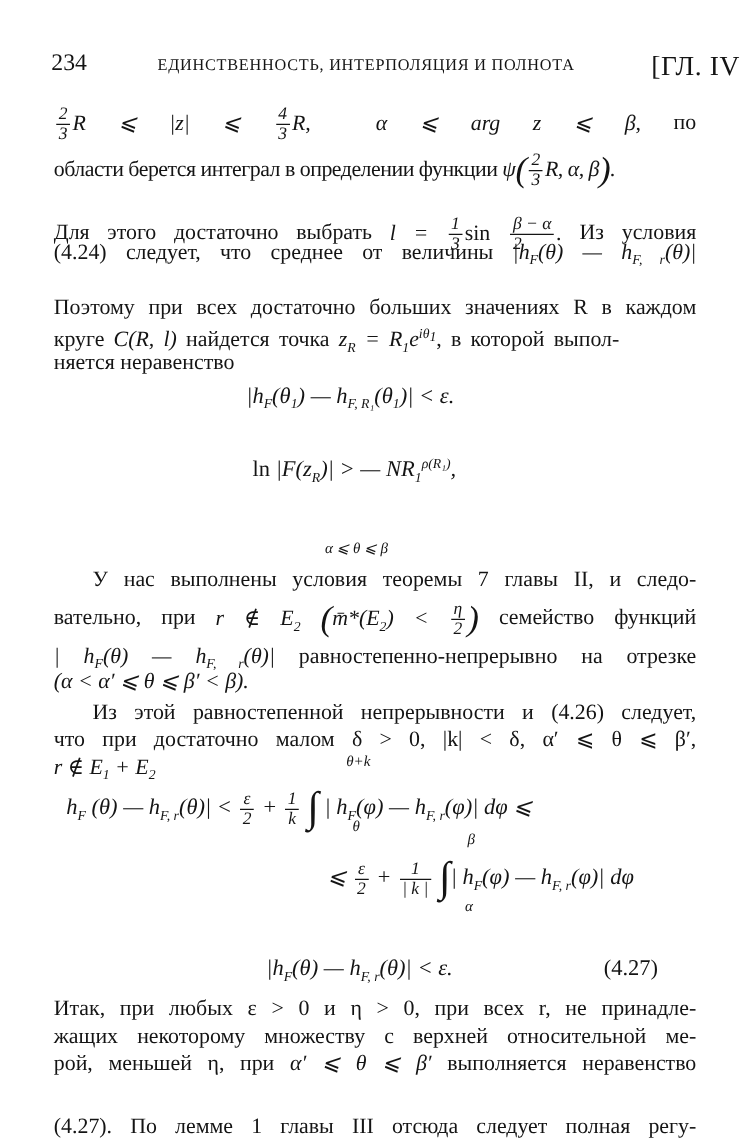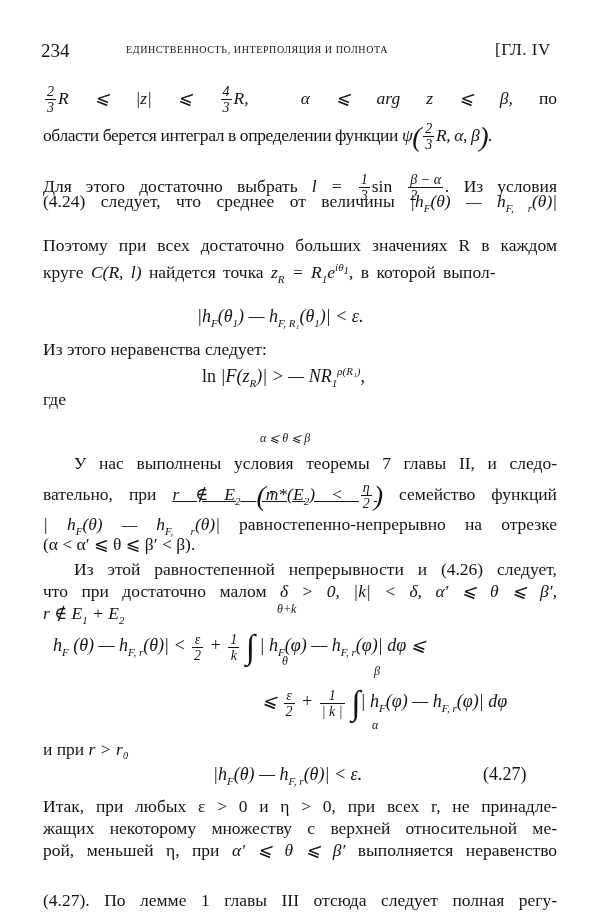--- a/index.html
+++ b/index.html
@@ -4,22 +4,22 @@
 <style>
   html, body { margin: 0; padding: 0; background: #ffffff; }
   body {
     width: 600px; height: 914px; position: relative; overflow: hidden;
     font-family: "Liberation Serif", "DejaVu Serif", serif;
     color: #141414;
   }
   .page { position: absolute; left: 0; top: 0; width: 600px; height: 914px; }
   .abs { position: absolute; white-space: nowrap; }
   .hdr-num { left: 41px; top: 40px; font-size: 19px; }
-  .hdr-title { left: 126px; top: 44px; font-size: 10px; letter-spacing: 0.6px; font-variant: small-caps; }
-  .hdr-ch { left: 495px; top: 40px; font-size: 17px; letter-spacing: 0.5px; }
+  .hdr-title { left: 126px; top: 44px; font-size: 13px; letter-spacing: 0.6px; font-variant: small-caps; }
+  .hdr-ch { left: 521px; top: 40px; font-size: 22px; letter-spacing: 0.5px; }
   .line { position: absolute; left: 43px; width: 514px; font-size: 17.5px; line-height: 22px; text-align: justify; text-align-last: justify; white-space: nowrap; }
   .line.left { text-align: left; text-align-last: left; }
   .indent { left: 74px; width: 483px; }
   .formula { position: absolute; font-size: 18px; white-space: nowrap; font-style: italic; }
   .eqnum { position: absolute; left: 483px; font-size: 18px; }
   .frac { display: inline-block; vertical-align: middle; text-align: center; font-size: 14px; line-height: 15px; margin: 0 2px; }
   .frac .num { display: block; border-bottom: 1px solid #141414; padding: 0 2px; }
   .frac .den { display: block; padding: 0 2px; }
   sub, sup { font-size: 11px; }
   .big { font-size: 28px; vertical-align: middle; }
@@ -55,74 +55,67 @@
   </div>
   <div class="line" style="top:234px;">
     <span>Поэтому при всех достаточно больших значениях R в каждом</span>
   </div>
   <div class="line left" style="top:256px; word-spacing:3px;">
     <span>круге</span>
     <span style="font-style:italic;">C(R, l)</span>
     <span>найдется точка</span>
     <span style="font-style:italic;">z<sub>R</sub> = R<sub>1</sub>e<sup>iθ<sub>1</sub></sup></span><span>, в которой выпол-</span>
   </div>
+  <div class="line left" style="top:278px;">
+    <span>няется неравенство</span>
+  </div>
 
   <div class="formula" style="left:197px; top:306px;">|h<sub>F</sub>(θ<sub>1</sub>) — h<sub>F, R₁</sub>(θ<sub>1</sub>)| &lt; ε.</div>
 
-  <div class="line left" style="top:338px;">
-    <span>Из этого неравенства следует:</span>
-  </div>
 
   <div class="formula" style="left:202px; top:365px;"><span style="font-style:normal;">ln</span> |F(z<sub>R</sub>)| &gt; — NR<sub>1</sub><sup>ρ(R₁)</sup>,</div>
 
-  <div class="line left" style="top:388px;">
-    <span>где</span>
-  </div>
 
   <div class="lim" style="left:260px; top:431px;">α ⩽ θ ⩽ β</div>
 
   <div class="line indent" style="top:452px;">
     <span>У нас выполнены условия теоремы 7 главы II, и следо-</span>
   </div>
   <div class="line" style="top:480px;">
     <span>вательно, при</span>
-    <span style="font-style:italic;text-decoration:underline;">r ∉ E<sub>2</sub> <span class="big">(</span>m̄*(E<sub>2</sub>) &lt; <span class="frac"><span class="num">η</span><span class="den">2</span></span><span class="big">)</span></span>
+    <span style="font-style:italic;">r ∉ E<sub>2</sub> <span class="big">(</span>m̄*(E<sub>2</sub>) &lt; <span class="frac"><span class="num">η</span><span class="den">2</span></span><span class="big">)</span></span>
     <span>семейство функций</span>
   </div>
   <div class="line" style="top:513px;">
     <span style="font-style:italic;">| h<sub>F</sub>(θ) — h<sub>F, r</sub>(θ)|</span>
     <span>равностепенно-непрерывно на отрезке</span>
   </div>
   <div class="line left" style="top:533px;">
-    <span style="">(α &lt; α′ ⩽ θ ⩽ β′ &lt; β).</span>
+    <span style="font-style:italic;">(α &lt; α′ ⩽ θ ⩽ β′ &lt; β).</span>
   </div>
 
   <div class="line indent" style="top:558px;">
     <span>Из этой равностепенной непрерывности и (4.26) следует,</span>
   </div>
   <div class="line" style="top:580px;">
     <span>что при достаточно малом</span>
-    <span style="font-style:italic;">δ &gt; 0, |k| &lt; δ, α′ ⩽ θ ⩽ β′,</span>
+    <span style="">δ &gt; 0, |k| &lt; δ, α′ ⩽ θ ⩽ β′,</span>
   </div>
   <div class="line left" style="top:602px;">
     <span style="font-style:italic;">r ∉ E<sub>1</sub> + E<sub>2</sub></span>
   </div>
 
   <div class="lim" style="left:277px; top:602px;">θ+k</div>
   <div class="formula" style="left:53px; top:628px;">h<sub>F</sub> (θ) — h<sub>F, r</sub>(θ)| &lt; <span class="frac" style="font-style:italic;"><span class="num">ε</span><span class="den">2</span></span> + <span class="frac"><span class="num">1</span><span class="den">k</span></span> <span class="intg">∫</span> | h<sub>F</sub>(φ) — h<sub>F, r</sub>(φ)| dφ ⩽</div>
   <div class="lim" style="left:282px; top:654px;">θ</div>
 
   <div class="lim" style="left:374px; top:664px;">β</div>
   <div class="formula" style="left:262px; top:684px;">⩽ <span class="frac"><span class="num">ε</span><span class="den">2</span></span> + <span class="frac" style="font-style:italic;"><span class="num">1</span><span class="den">| k |</span></span> <span class="intg">∫</span>| h<sub>F</sub>(φ) — h<sub>F, r</sub>(φ)| dφ</div>
   <div class="lim" style="left:372px; top:718px;">α</div>
 
-  <div class="line left" style="top:738px;">
-    <span>и при</span>
-    <span style="font-style:italic;">r &gt; r₀</span>
-  </div>
 
   <div class="formula" style="left:213px; top:764px;">|h<sub>F</sub>(θ) — h<sub>F, r</sub>(θ)| &lt; ε.</div>
   <div class="eqnum" style="top:764px;">(4.27)</div>
 
   <div class="line" style="top:795px;">
     <span>Итак, при любых ε &gt; 0 и η &gt; 0, при всех r, не принадле-</span>
   </div>
   <div class="line" style="top:817px;">
     <span>жащих некоторому множеству с верхней относительной ме-</span>
   </div>

